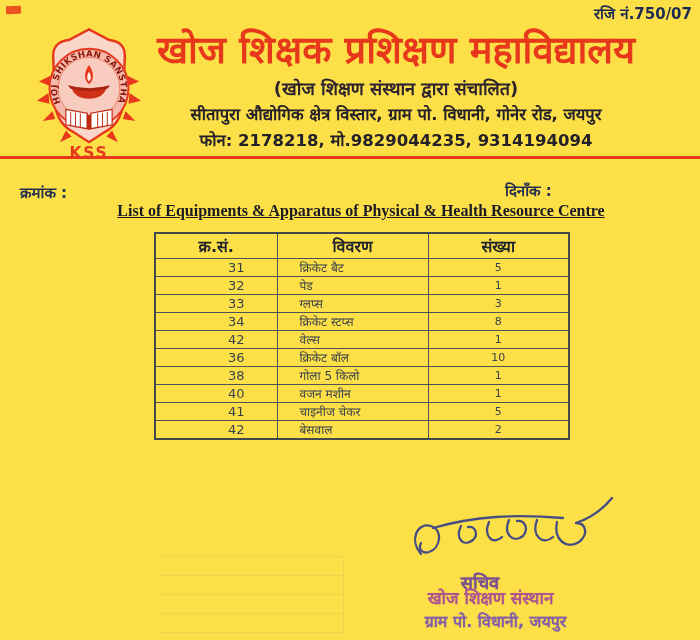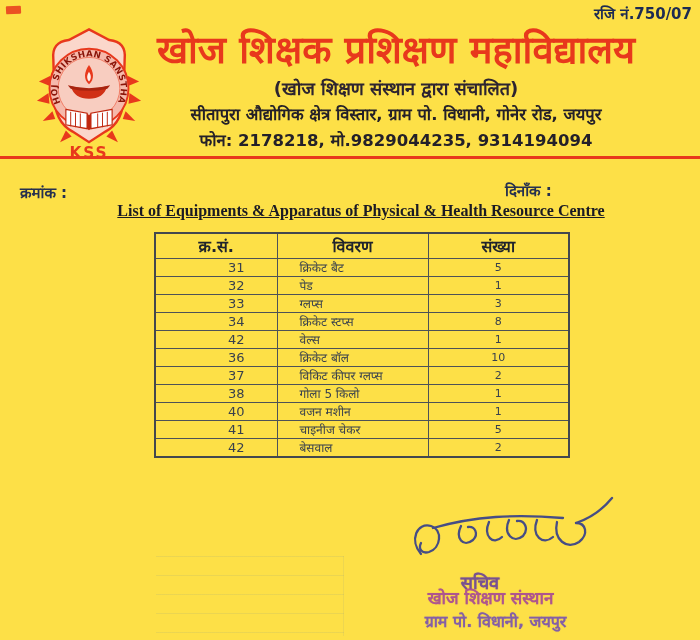--- a/index.html
+++ b/index.html
@@ -155,25 +155,20 @@
           <td>42</td>
           <td>वेल्स</td>
           <td>1</td>
         </tr>
         <tr>
           <td>36</td>
           <td>क्रिकेट बॉल</td>
           <td>10</td>
         </tr>
         <tr>
-          <td>37</td>
-          <td>विकिट कीपर ग्लप्स</td>
-          <td>2</td>
-        </tr>
-        <tr>
           <td>38</td>
           <td>गोला 5 किलो</td>
           <td>1</td>
         </tr>
         <tr>
           <td>40</td>
           <td>वजन मशीन</td>
           <td>1</td>
         </tr>
         <tr>

